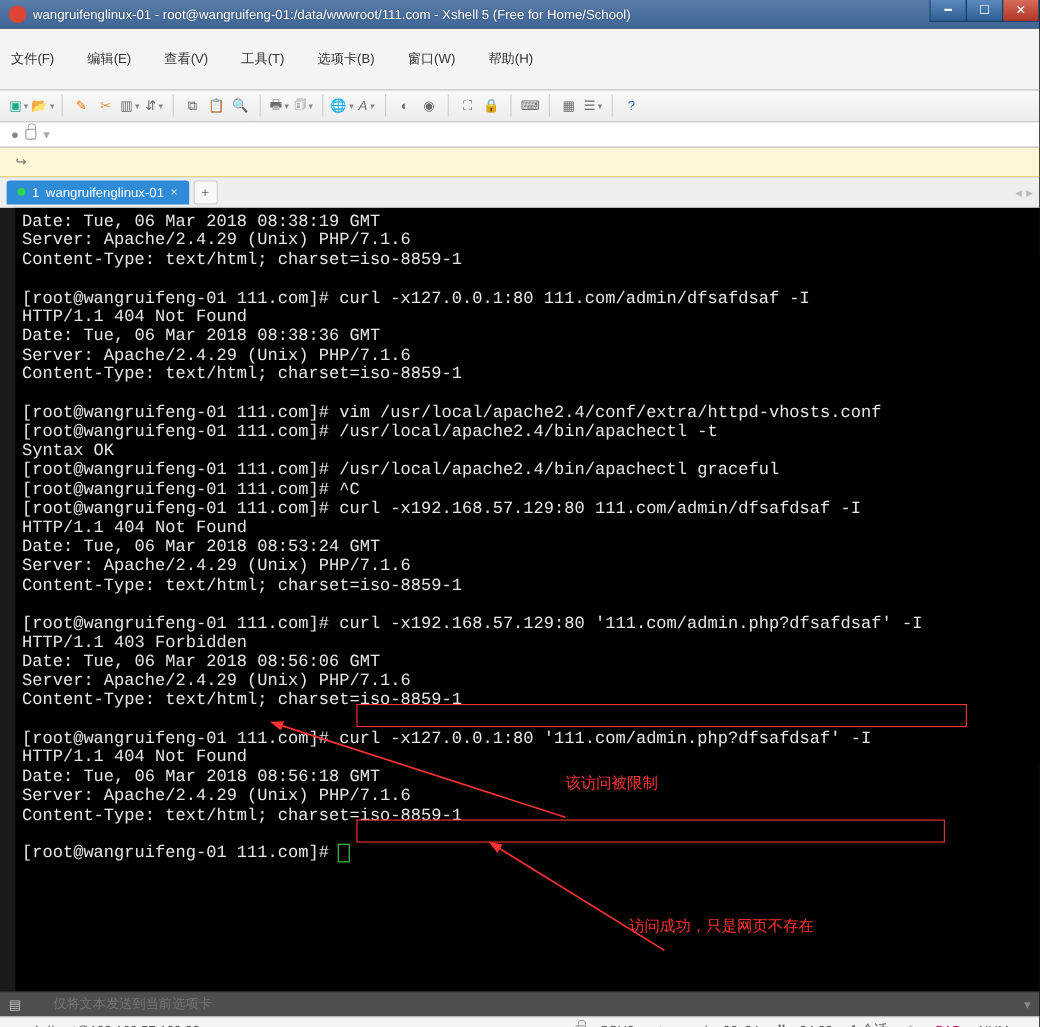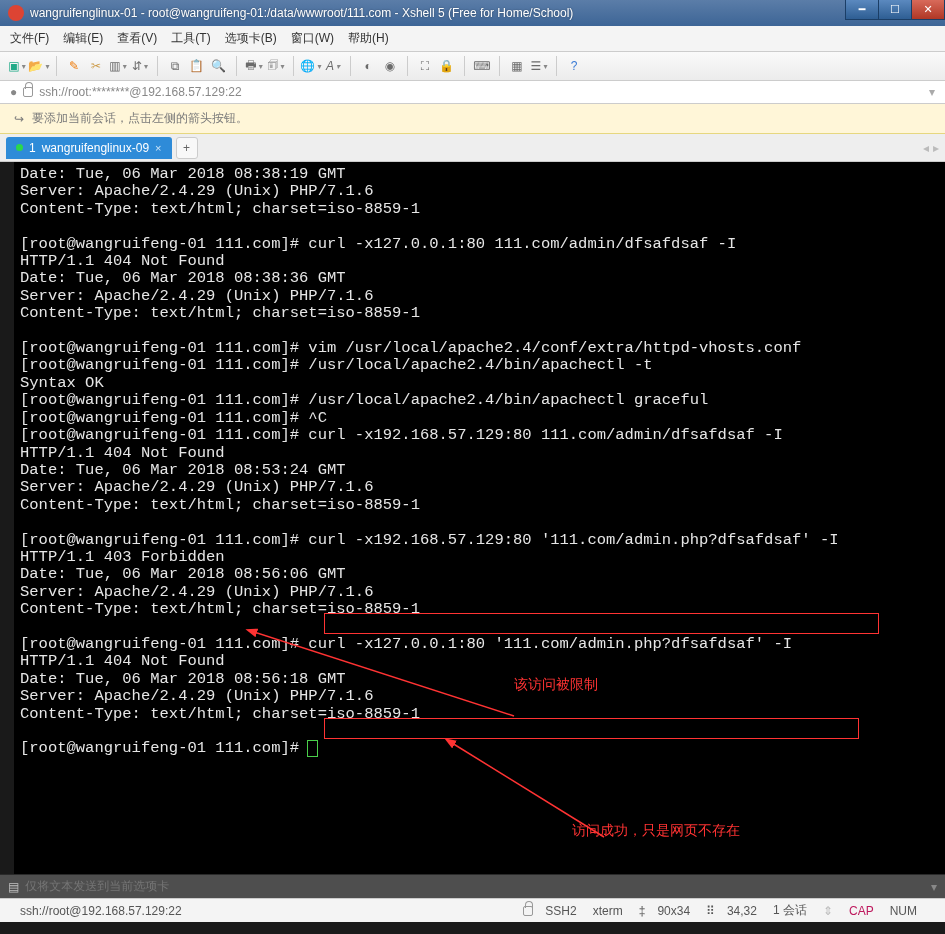--- a/index.html
+++ b/index.html
@@ -25,22 +25,22 @@
   width: 16px; height: 16px; background: #d43; border-radius: 50%; margin: 0 6px 0 4px;
   display:inline-block;
 }
 .titlebar .title { flex: 1; font-size: 12px; text-shadow: 0 0 2px rgba(0,0,0,.4); }
 .win-controls { display:flex; gap:0; position:absolute; right:0; top:0;}
 .win-btn { width:34px; height:20px; display:flex; align-items:center; justify-content:center; color:#fff; background:linear-gradient(#5b89bf,#2e5e93); border:1px solid #1b3e66; border-top:none; margin-left:-1px; font-size:11px;}
 .win-btn.close{background:linear-gradient(#d86a5a,#b03725);}
 .menubar {
   background: #f4f4f4;
   border-bottom: 1px solid #ccc;
-  padding: 4px 10px;
-  display:flex; gap:14px;
+  padding: 19px 10px;
+  display:flex; gap:30px;
 }
 .menubar span { color:#333; }
 .toolbar {
   background: linear-gradient(#fafafa,#ececec);
   border-bottom: 1px solid #ccc;
   padding: 4px 8px;
   display:flex; align-items:center; gap:4px;
 }
 .tb-ico {
   width:18px; height:18px; display:inline-flex; align-items:center; justify-content:center;
@@ -139,34 +139,32 @@
   <div class="tb-sep"></div>
   <span class="tb-ico">▦</span>
   <span class="tb-ico tb-drop">☰</span>
   <div class="tb-sep"></div>
   <span class="tb-ico" style="color:#3a7bd5">?</span>
 </div>
 
 <div class="address">
   <span>●</span>
   <span class="lock"></span>
-  <span class="url">ssh://root:********@192.168.57.129:22</span>
   <span style="color:#aaa">▾</span>
 </div>
 
 <div class="tipbar">
   <span>↪</span>
-  <span>要添加当前会话，点击左侧的箭头按钮。</span>
 </div>
 
 <div class="tabstrip">
   <div class="tab">
     <span class="dot"></span>
     <span>1</span>
-    <span>wangruifenglinux-09</span>
+    <span>wangruifenglinux-01</span>
     <span class="close">×</span>
   </div>
   <div class="newtab">+</div>
   <div class="nav-right">
     <span>◂</span>
     <span>▸</span>
   </div>
 </div>
 
 <div class="terminal" id="term">Date: Tue, 06 Mar 2018 08:38:19 GMT
@@ -222,26 +220,26 @@
   <svg class="arrow-svg" style="top:575px; left:430px;" width="170" height="108">
     <defs>
         <marker id="ah2" markerWidth="10" markerHeight="10" refX="2" refY="3" orient="auto">
           <path d="M0,0 L0,6 L8,3 z" fill="#f33"></path>
         </marker>
       </defs>
     <line x1="160" y1="100" x2="8" y2="6" stroke="#f33" stroke-width="1.5" marker-end="url(#ah2)"></line>
   </svg>
 
   <div class="anno-text" style="top:514px; left:500px;">该访问被限制</div>
-  <div class="anno-text" style="top:660px; left:558px;">访问成功，只是网页不存在</div>
+  <div class="anno-text" style="top:644px; left:558px;">访问成功，只是网页不存在</div>
 </div>
 
 <div class="bottom-input">
   <span class="chip">▤</span>
-  <input type="text" style="flex: 1 1 0%; background: transparent; border: none; color: rgb(192, 192, 192); outline: none; font-family: Liberation Serif, serif; font-size: 12px;" placeholder="仅将文本发送到当前选项卡">
+  <input type="text" style="flex: 1 1 0%; background: transparent; border: none; color: rgb(192, 192, 192); outline: none; font-family: Liberation Mono, monospace; font-size: 12px; margin-left: 23px;" placeholder="仅将文本发送到当前选项卡">
   <span style="color:#888">▾</span>
 </div>
 
 <div class="statusbar">
   <span>ssh://root@192.168.57.129:22</span>
   <span class="spacer"></span>
   <span class="seg">
       <span class="lock"></span>
       <span>SSH2</span>
     </span>

